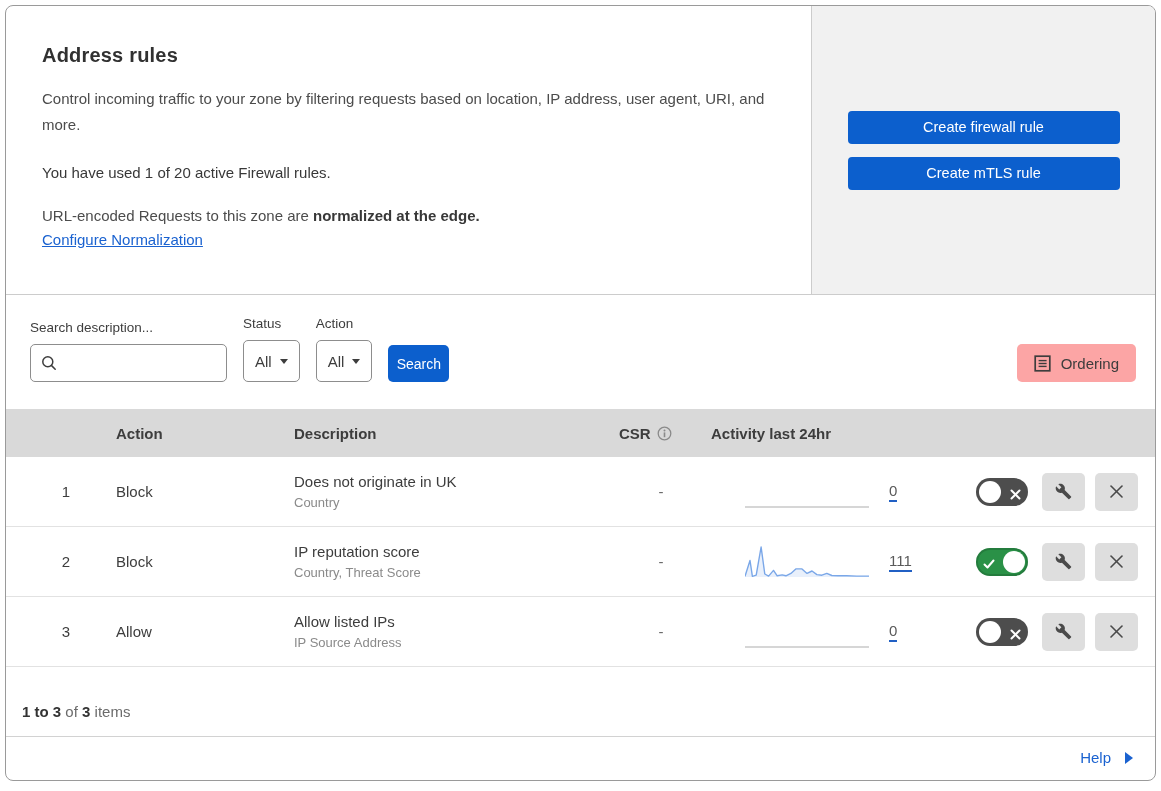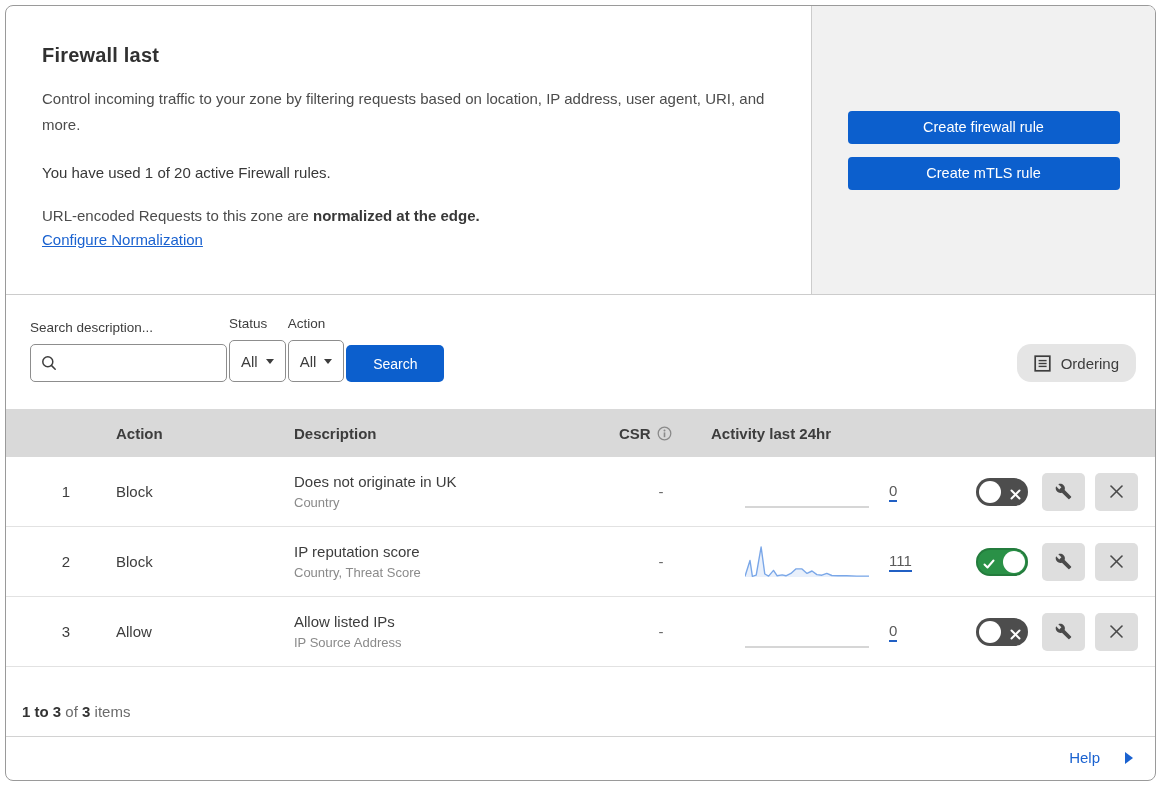--- a/index.html
+++ b/index.html
@@ -20,32 +20,32 @@
   .intro .cfg-link { display:inline-block; font-size:15px; margin-top:7px; }
 
   .actions-panel { width:344px; background:#f1f1f1; border-left:1px solid #ccc;
                    display:flex; flex-direction:column; justify-content:center; align-items:center; gap:13px; }
   .btn-primary { width:272px; height:33px; background:#0c5fcd; color:#fff; border:none; border-radius:4px;
                  font-size:14.5px; font-family:inherit; cursor:pointer; }
 
   
   .filter-bar { display:flex; justify-content:space-between; align-items:flex-end;
                 padding:20px 19px 27px 24px; border-top:1px solid #ccc; height:115px; }
-  .filter-left { display:flex; align-items:flex-end; gap:2px; }
+  .filter-left { display:flex; align-items:flex-end; gap:16px; }
   .field { display:flex; flex-direction:column; gap:9px; }
   .field-label { font-size:13.5px; color:#3d3d3d; }
   .search-box { width:197px; height:38px; border:1px solid #8d8d8d; border-radius:5px; background:#fff;
                 display:flex; align-items:center; padding:0 10px; gap:8px; }
   .search-box input { border:none; outline:none; flex:1; font-size:14px; font-family:inherit; background:transparent; min-width:0; }
   .dropdown { height:42px; border:1px solid #8d8d8d; border-radius:5px; background:#fff;
               display:inline-flex; align-items:center; padding:0 11px; gap:8px; font-size:15px; color:#3d3d3d; cursor:pointer; }
   .caret { width:0; height:0; border-left:4.5px solid transparent; border-right:4.5px solid transparent; border-top:5.5px solid #3d3d3d; }
-  .btn-search { width:98px; height:37px; background:#0c5fcd; color:#fff; border:none; border-radius:5px;
+  .btn-search { width:61px; height:37px; background:#0c5fcd; color:#fff; border:none; border-radius:5px;
                 font-size:14px; font-family:inherit; cursor:pointer; }
-  .btn-ordering { height:38px; padding:0 17px; background:#e5e5e5; border:none; border-radius:14px;
+  .btn-ordering { height:38px; padding:0 17px; background:#fca5a5; border:none; border-radius:5px;
                   display:inline-flex; align-items:center; gap:10px; font-size:15px; color:#3d3d3d;
                   font-family:inherit; cursor:pointer; }
 
   
   .grid { display:grid; grid-template-columns:88px 180px 325px 92px 250px 72px 56px 53px;
           align-items:center; padding-left:16px; padding-right:19px; }
   .thead { background:#d9d9d9; height:48px; font-size:15px; font-weight:600; color:#3d3d3d; }
   .thead > div { padding-left:4px; }
   .th-csr { display:flex; align-items:center; gap:6px; }
   .trow { height:70px; border-bottom:1px solid #e2e2e2; background:#fff; }
@@ -71,31 +71,31 @@
   .toggle.on .t-check { position:absolute; left:7px; top:8px; }
 
   .icon-btn { width:43px; height:38px; border:none; border-radius:5px; background:#dedede;
               display:flex; align-items:center; justify-content:center; cursor:pointer; }
   .c-wrench { padding-left:13px; } .c-close { padding-left:10px; }
 
   
   .count-row { padding:36px 16px 16px 16px; font-size:15px; color:#6b6b6b; border-bottom:1px solid #d2d2d2; }
   .count-row b { color:#333; }
   .help-row { padding:12px 22px 14px; display:flex; justify-content:flex-end; align-items:center; }
-  .help-link { font-size:15px; color:#1a62d0; text-decoration:none; display:inline-flex; align-items:center; gap:25px; cursor:pointer; }
+  .help-link { font-size:15px; color:#1a62d0; text-decoration:none; display:inline-flex; align-items:center; gap:14px; cursor:pointer; }
   .help-arrow { width:0; height:0; border-top:6px solid transparent; border-bottom:6px solid transparent; border-left:8px solid #1a62d0; }
 </style>
 </head>
 <body>
 
 <div class="card">
 
   <div class="top-row">
     <div class="intro">
-      <h1>Firewall last</h1>
+      <h1>Address rules</h1>
       <p class="desc">Control incoming traffic to your zone by filtering requests based on location, IP address, user agent, URI, and more.</p>
       <p class="usage">You have used 1 of 20 active Firewall rules.</p>
       <p class="norm"><span>URL-encoded Requests to this zone are </span><b>normalized at the edge.</b></p>
       <a class="link cfg-link">Configure Normalization</a>
     </div>
     <div class="actions-panel">
       <button class="btn-primary">Create firewall rule</button>
       <button class="btn-primary">Create mTLS rule</button>
     </div>
   </div>

